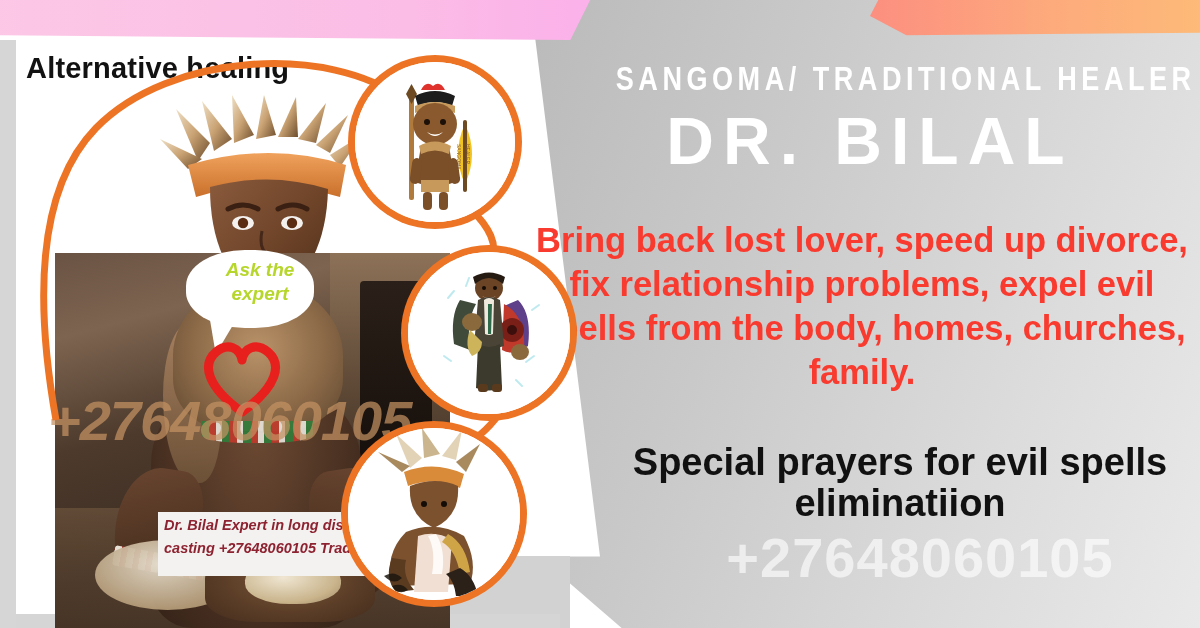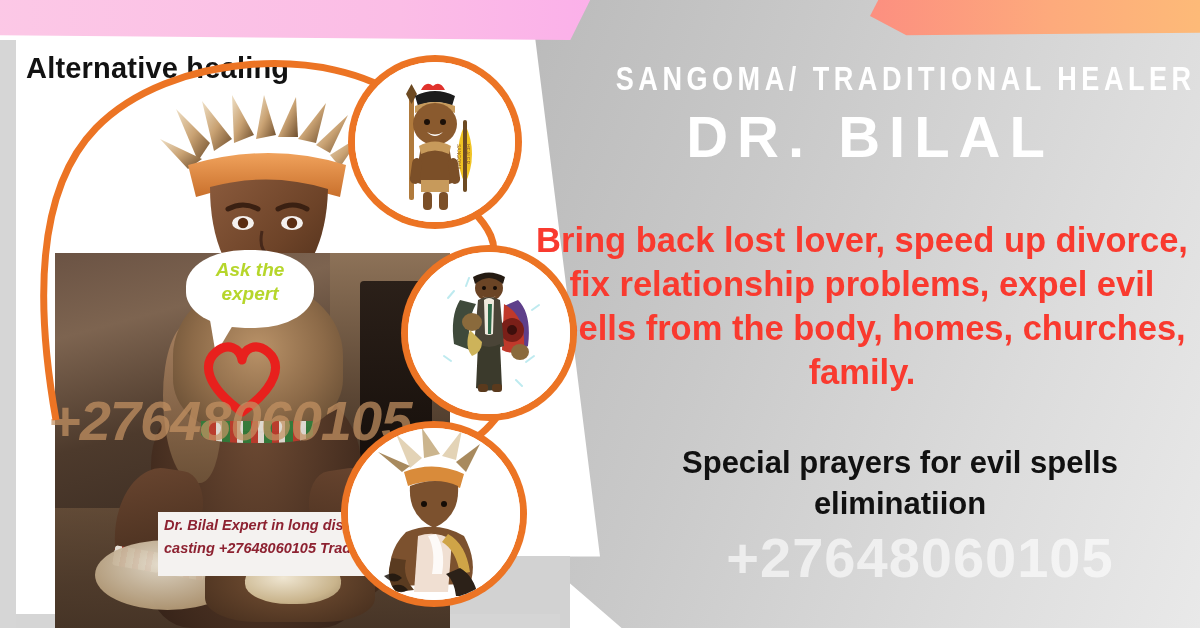--- a/index.html
+++ b/index.html
@@ -37,31 +37,31 @@
   
   .kicker{
     position:absolute;left:560px;top:60px;width:620px;
     font-family:"Liberation Sans",sans-serif;
     font-weight:bold;font-size:33px;letter-spacing:5.5px;color:#ffffff;
     text-align:center;transform:scaleX(.82);transform-origin:center;
     white-space:nowrap;
   }
   .brand{
     position:absolute;left:560px;top:103px;width:620px;
-    font-weight:bold;font-size:58px;letter-spacing:9px;color:#ffffff;
+    font-weight:bold;font-size:66px;letter-spacing:9px;color:#ffffff;
     text-align:center;white-space:nowrap;
   }
   .red-copy{
     position:absolute;left:532px;top:218px;width:660px;
     font-weight:bold;font-size:34.5px;line-height:44px;color:#f93a2f;
     text-align:center;
   }
   .black-copy{
     position:absolute;left:600px;top:442px;width:600px;
-    font-weight:bold;font-size:31px;line-height:41px;color:#111111;
+    font-weight:bold;font-size:38px;line-height:41px;color:#111111;
     text-align:center;
   }
   .wm-right{
     position:absolute;left:640px;top:525px;width:560px;
     font-weight:bold;font-size:56px;letter-spacing:1px;
     color:rgba(255,255,255,.62);text-align:center;white-space:nowrap;
   }
 
   
   .alt-heal{
@@ -112,21 +112,21 @@
   .photo .hands{position:absolute;left:150px;bottom:6px;width:170px;height:80px;
     background:radial-gradient(ellipse at 50% 45%,#7a5436,#432c1c);border-radius:46% 46% 30% 30%;}
   .photo .bones{position:absolute;left:190px;bottom:24px;width:96px;height:44px;
     background:radial-gradient(ellipse at 40% 40%,#efe6d2,#c9b48c 65%,#9c8561);border-radius:46%;}
 
   
   .bubble{position:absolute;left:186px;top:250px;width:128px;height:78px;
     background:#ffffff;border-radius:46%;box-shadow:0 0 0 0 #fff;}
   .bubble:after{content:"";position:absolute;left:24px;bottom:-26px;width:26px;height:34px;
     background:#ffffff;clip-path:polygon(0 0,100% 0,22% 100%);}
-  .bubble-txt{position:absolute;left:186px;top:258px;width:128px;text-align:center;
+  .bubble-txt{position:absolute;left:196px;top:258px;width:128px;text-align:center;
     font-weight:bold;font-style:italic;font-size:19px;line-height:24px;color:#b6d62b;z-index:4;}
 
   
   .heart{position:absolute;left:196px;top:336px;width:92px;height:82px;z-index:4;}
 
   
   .wm-photo{
     position:absolute;left:48px;top:388px;width:420px;
     font-weight:bold;font-style:italic;font-size:56px;letter-spacing:-1px;
     color:rgba(196,146,98,.72);white-space:nowrap;z-index:5;

